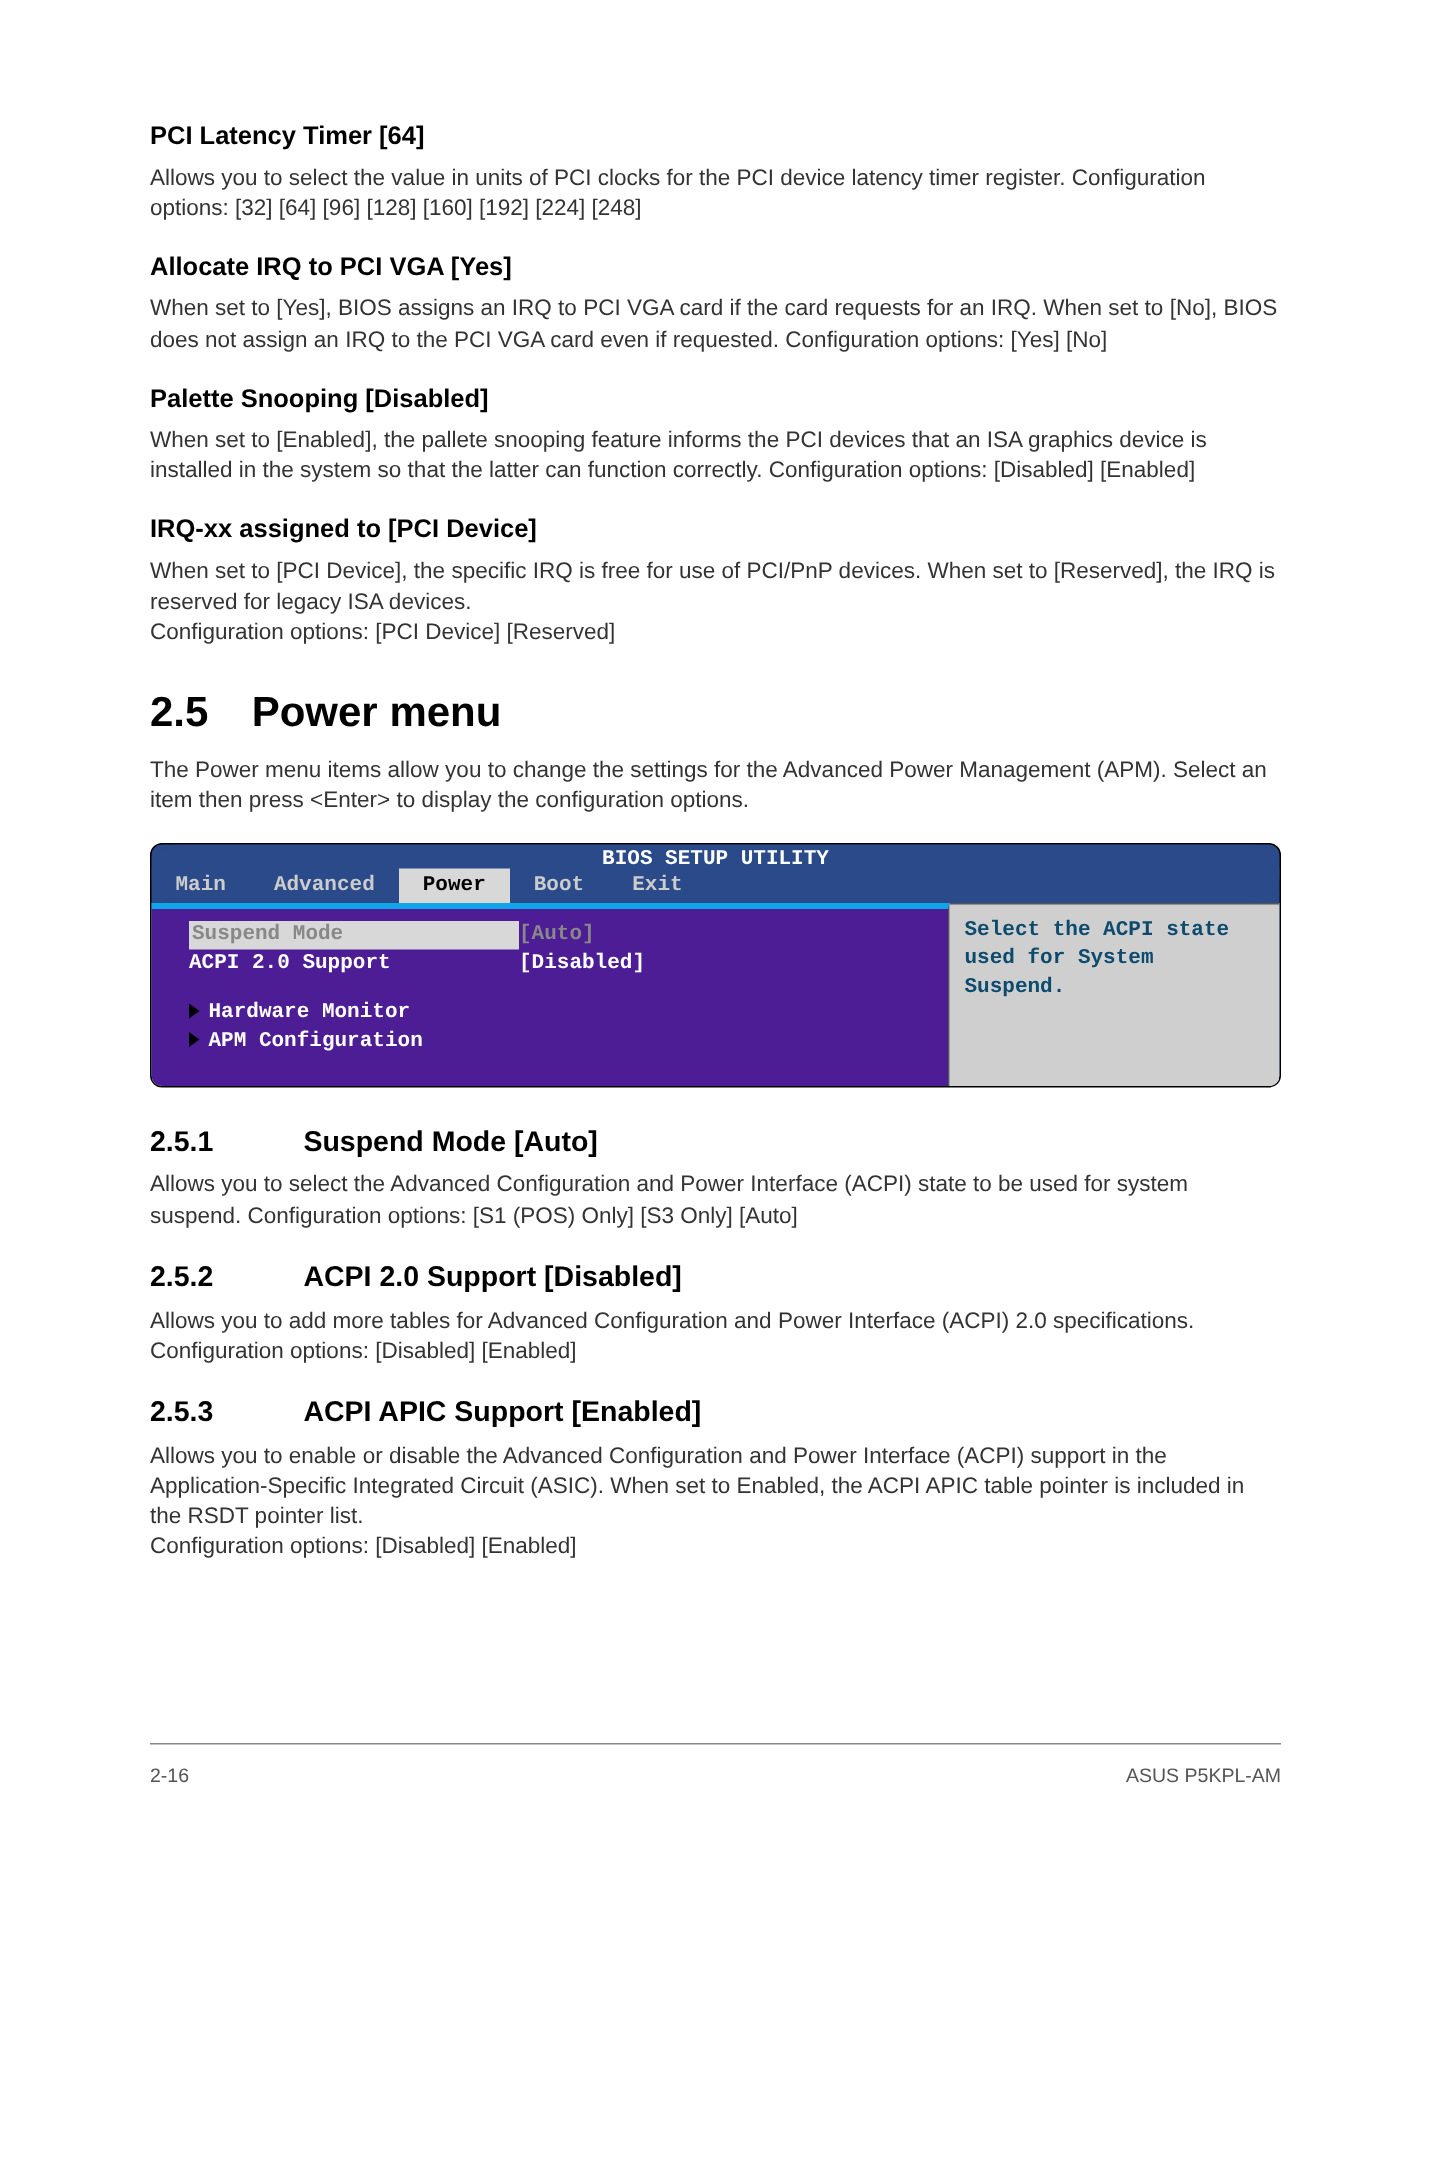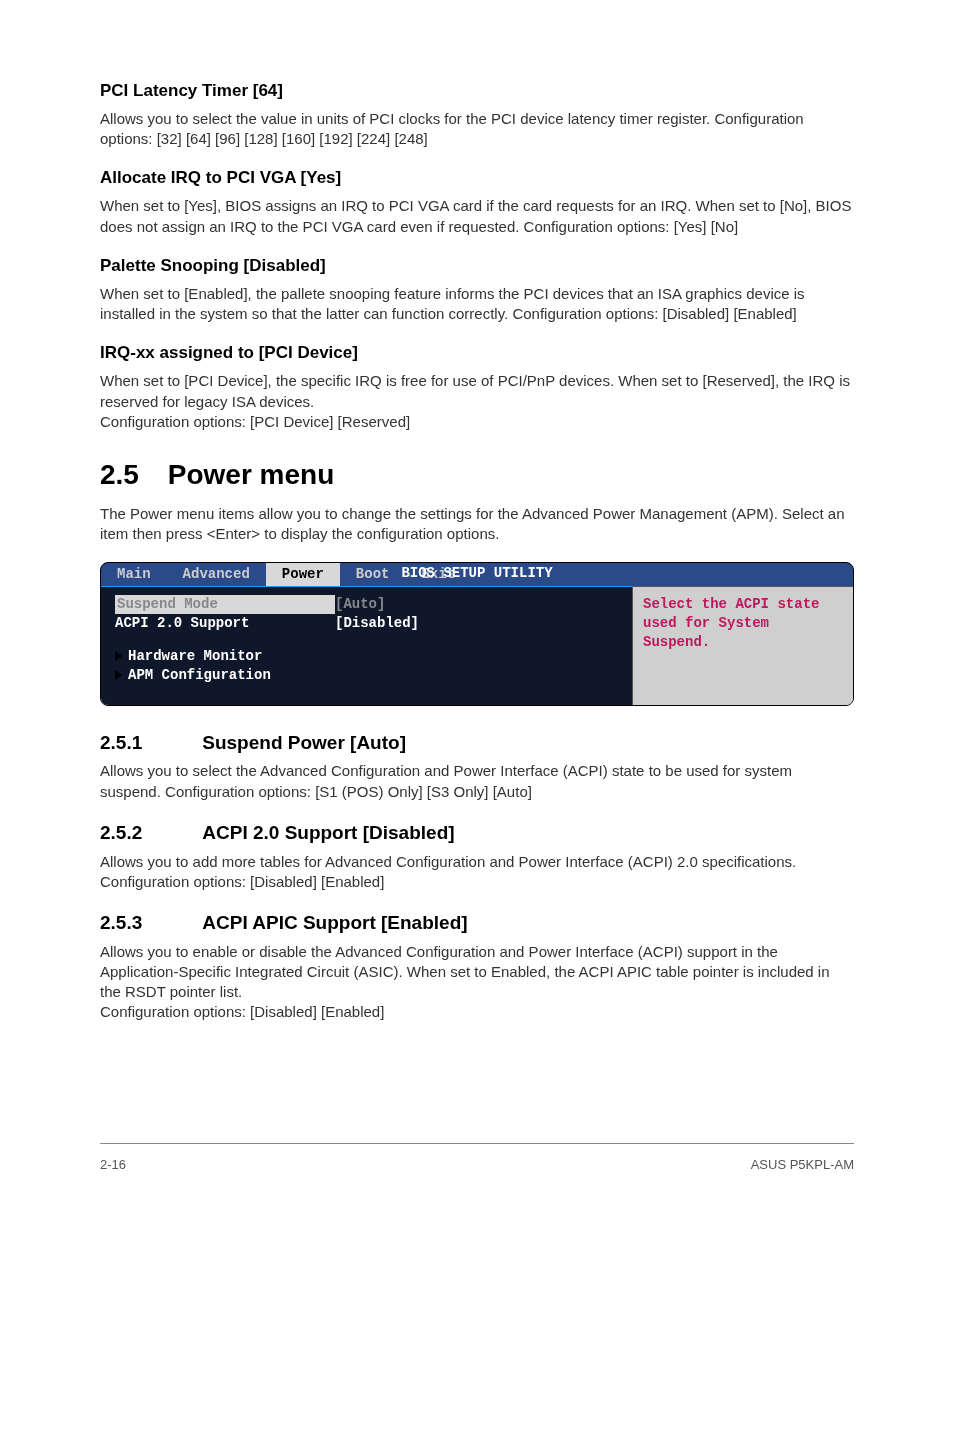--- a/index.html
+++ b/index.html
@@ -5,26 +5,26 @@
   * { box-sizing: border-box; margin: 0; padding: 0; }
   body { font-family: Arial, Helvetica, sans-serif; background: #fff; color: #000; width: 954px; margin: 0 auto; padding: 80px 100px 40px; font-size: 15px; line-height: 1.35; }
   h3 { font-size: 17px; font-weight: bold; margin-bottom: 6px; }
   p { color: #333; margin-bottom: 18px; }
   h1 { font-size: 28px; font-weight: bold; margin: 24px 0 10px; }
   h2 { font-size: 19px; font-weight: bold; margin-bottom: 6px; display: flex; gap: 60px; }
   .sec-num { display: inline-block; width: 60px; }
   .bios-box { border: 1px solid #000; border-radius: 8px; overflow: hidden; margin: 12px 0 24px; background: #2a4a8a; }
   .bios-header { background: #2a4a8a; color: #fff; display: flex; padding: 0; font-family: "Courier New", monospace; font-size: 14px; font-weight: bold; position: relative; border-radius: 17px; }
   .bios-title { position: absolute; left: 50%; transform: translateX(-50%); color: #fff; top:1px; }
-  .bios-tabs { display:flex; width:100%; padding-top:0; }
+  .bios-tabs { display:flex; width:100%; padding-top:16px; }
   .bios-tab { padding: 2px 16px; color: #ccc; }
   .bios-tab.active { background: #d8d8d8; color: #000000; }
   .bios-body { display:flex; background:#d8d8d8; }
-  .bios-left { flex: 1; background:#0f172a; padding: 8px 14px 20px; color:#fff; font-family:"Courier New",monospace; font-size:14px; font-weight:bold; border-top:1px solid #0ea5e9; border-right:1px solid #555;}
-  .bios-right { width: 220px; background:#cfcfcf; padding: 8px 10px 20px; color:#be185d; font-family:"Courier New",monospace; font-size:14px; font-weight:bold; border-top:1px solid #555;}
+  .bios-left { flex: 1; background:#4c1d95; padding: 8px 25px 20px; color:#fff; font-family:"Courier New",monospace; font-size:14px; font-weight:bold; border-top:4px solid #0ea5e9; border-right:1px solid #555;}
+  .bios-right { width: 220px; background:#cfcfcf; padding: 8px 10px 20px; color:#0c4a6e; font-family:"Courier New",monospace; font-size:14px; font-weight:bold; border-top:1px solid #555;}
   .bios-row { display:flex; }
   .bios-row .lbl { width: 220px; }
   .bios-row .val { color:#fff; }
   .bios-row.sel .lbl { color:#888; background:#d8d8d8; display:inline-block; padding:0 2px;}
   .bios-row.sel .val { color:#888;}
   .tri { display:inline-block; width:0; height:0; border-top:5px solid transparent; border-bottom:5px solid transparent; border-left:7px solid #000; margin-right:6px; vertical-align:middle;}
   .footer { display:flex; justify-content:space-between; color:#555; font-size:13px; margin-top:120px; border-top:1px solid #888; padding-top:12px;}
 </style>
 </head>
 <body>
@@ -74,21 +74,21 @@
       <div><span class="tri"></span><span>APM Configuration</span></div>
     </div>
     <div class="bios-right">
       <span>Select the ACPI state used for System Suspend.</span>
     </div>
   </div>
 </div>
 
 <h2>
   <span>2.5.1</span>
-  <span>Suspend Power [Auto]</span>
+  <span>Suspend Mode [Auto]</span>
 </h2>
 <p>Allows you to select the Advanced Configuration and Power Interface (ACPI) state to be used for system suspend. Configuration options: [S1 (POS) Only] [S3 Only] [Auto]</p>
 
 <h2>
   <span>2.5.2</span>
   <span>ACPI 2.0 Support [Disabled]</span>
 </h2>
 <p>Allows you to add more tables for Advanced Configuration and Power Interface (ACPI) 2.0 specifications. Configuration options: [Disabled] [Enabled]</p>
 
 <h2>

